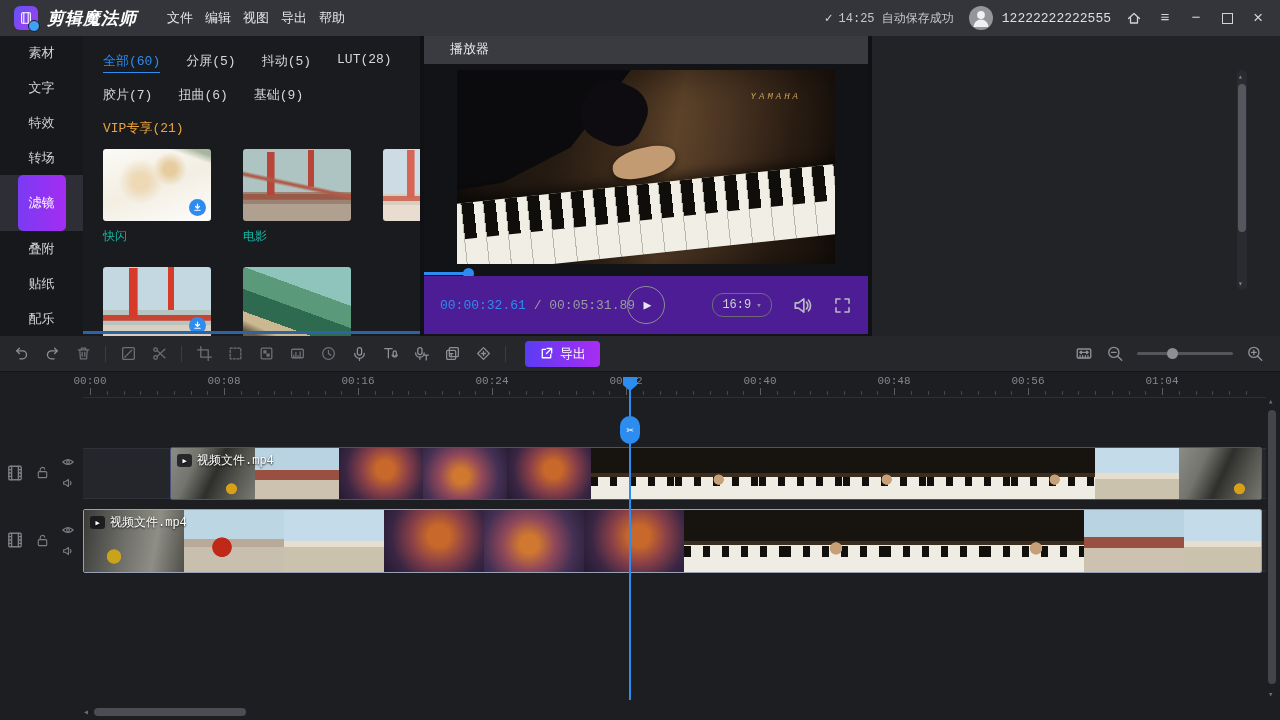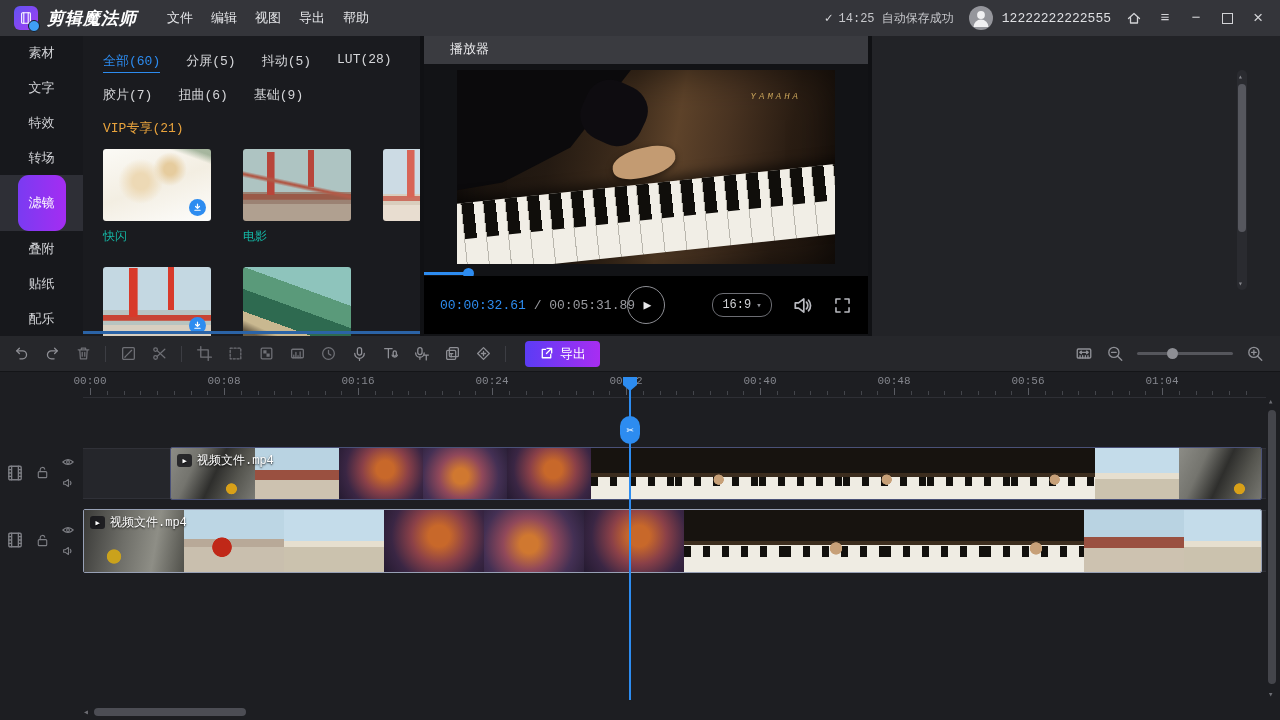--- a/index.html
+++ b/index.html
@@ -9,37 +9,37 @@
   .ic{fill:none;stroke:#8f9096;stroke-width:1.2;stroke-linecap:round;stroke-linejoin:round}
 
   
   .titlebar{position:absolute;left:0;top:0;width:1280px;height:36px;background:#34353a;
             display:flex;align-items:center;padding-left:14px;box-sizing:border-box;}
   .logo{width:24px;height:24px;border-radius:6px;background:linear-gradient(135deg,#6253f2,#a43df2);
         display:flex;align-items:center;justify-content:center;position:relative;}
   .logo .mag{position:absolute;right:-2px;bottom:-2px;width:10px;height:10px;border-radius:50%;
              background:#3fa0f5;border:1.5px solid #1b1c22;}
   .app-title{color:#fff;font-size:17px;font-weight:700;font-style:italic;margin-left:9px;letter-spacing:1px;}
-  .menubar{display:flex;gap:6px;margin-left:24px;}
+  .menubar{display:flex;gap:0;margin-left:24px;}
   .menu-item{color:#e3e4e7;font-size:13px;padding:4px 6px;cursor:default;}
   .tb-right{margin-left:auto;display:flex;align-items:center;gap:15px;padding-right:14px;}
   .chk{color:#d4d5d8;font-size:13px;}
   .autosave{color:#c6c7cb;font-size:12px;margin-left:-9px;}
   .avatar{width:24px;height:24px;border-radius:50%;background:#95969c;overflow:hidden;display:flex;align-items:flex-end;justify-content:center;}
   .account{color:#dedfe2;font-size:13px;margin-left:-6px;}
   .wicon{color:#d2d3d6;font-size:15px;line-height:1;display:flex;align-items:center;justify-content:center;width:16px;height:16px;}
   .maxbox span{display:block;width:9px;height:9px;border:1.3px solid #d2d3d6;}
 
   
   .sidebar{position:absolute;left:0;top:36px;width:83px;height:300px;background:#17181c;
            display:flex;flex-direction:column;}
   .side-item{flex:1;display:flex;align-items:center;justify-content:center;color:#d0d1d5;font-size:13px;}
   .side-item.active{background:#2e2f36;}
   .side-item.active .side-pill{background:linear-gradient(90deg,#7a3bf2,#a42df2);color:#fff;
-           padding:19px 11px;border-radius:11px;}
+           padding:19px 11px;border-radius:5px;}
 
   
   .filter-panel{position:absolute;left:83px;top:36px;width:337px;height:300px;background:#1a1b1f;overflow:hidden;}
   .ftabs{display:flex;flex-wrap:wrap;padding:16px 0 0 20px;column-gap:26px;row-gap:13px;width:305px;}
   .ftab{font-size:13px;color:#d5d6d9;padding-bottom:2px;cursor:default;}
   .ftab.active{color:#2d8cf0;border-bottom:1px solid #2d8cf0;}
   .vip{padding:13px 0 0 20px;color:#e8a33d;font-size:13px;}
   .fgrid{display:grid;grid-template-columns:repeat(3,108px);column-gap:32px;row-gap:23px;
          padding:12px 0 0 20px;width:430px;}
   .fthumb{width:108px;height:72px;border-radius:3px;position:relative;}
@@ -85,21 +85,21 @@
   .keys{position:absolute;left:-4%;bottom:5%;width:108%;height:36%;transform:rotate(-6deg);
         background:repeating-linear-gradient(90deg,#f1eee6 0 21px,#b9b6ad 21px 22px);
         box-shadow:0 -5px 12px rgba(0,0,0,.55);}
   .blackkeys{position:absolute;left:0;top:0;width:100%;height:52%;
         background:repeating-linear-gradient(90deg,#100e0b 0 12px,rgba(0,0,0,0) 12px 22px);}
   .hand{position:absolute;left:41%;top:40%;width:17%;height:15%;background:#c39b72;
         border-radius:50% 40% 50% 40%;transform:rotate(-12deg);box-shadow:0 2px 6px rgba(0,0,0,.5);}
   .progress{position:relative;height:6px;}
   .pfill{position:absolute;left:0;top:2px;height:3px;background:#2d8cf0;}
   .pknob{position:absolute;top:-2px;width:11px;height:11px;border-radius:50%;background:#2d8cf0;}
-  .pctrl{height:58px;display:flex;align-items:center;background:#000000;padding:0 16px;position:relative;}
+  .pctrl{height:58px;display:flex;align-items:center;background:#4c1d95;padding:0 16px;position:relative;}
   .ptime{font-size:13px;color:#9a9ba0;}
   .ptime .cur{color:#2d8cf0;}
   .playbtn{position:absolute;left:50%;transform:translateX(-50%);width:36px;height:36px;
            border:1.5px solid #8d8e94;border-radius:50%;display:flex;align-items:center;justify-content:center;}
   .ptri{color:#e8e8ea;font-size:13px;margin-left:3px;}
   .rightctl{margin-left:auto;display:flex;align-items:center;gap:20px;}
   .ratio{width:58px;height:22px;border:1px solid #6c6d73;border-radius:11px;display:flex;
          align-items:center;justify-content:center;gap:5px;font-size:12px;color:#cfd0d3;}
   .caret{font-size:9px;color:#8f9096;}
 

